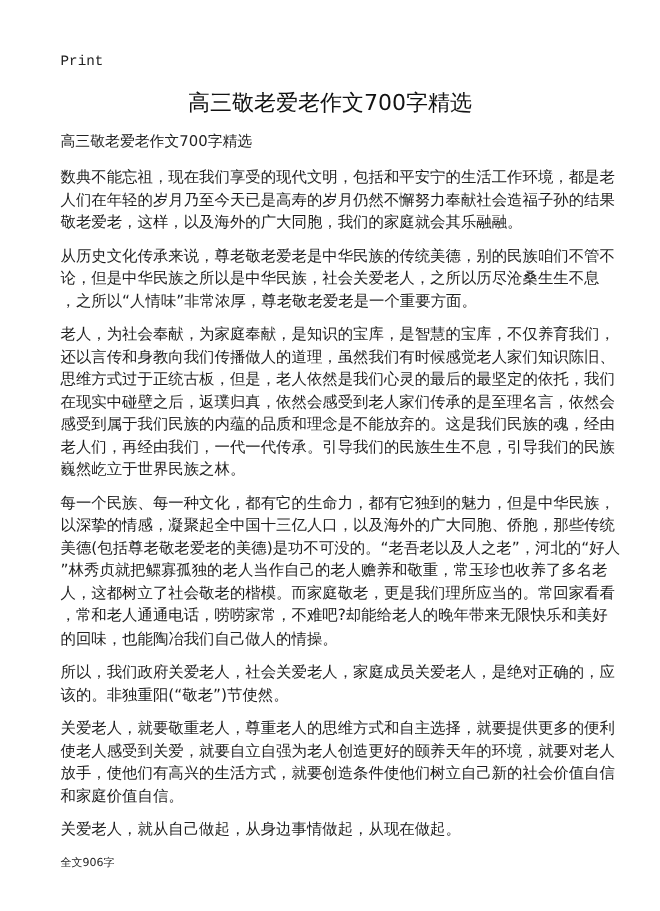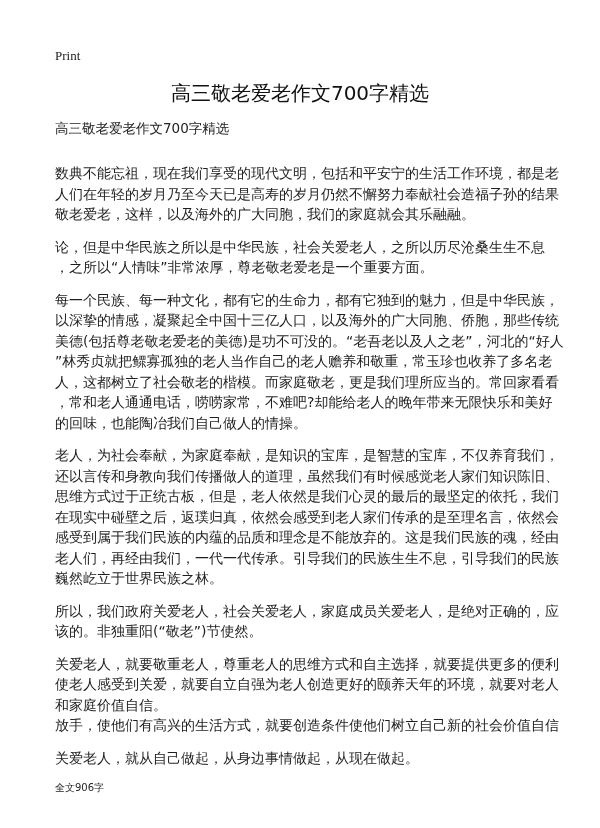--- a/index.html
+++ b/index.html
@@ -11,21 +11,21 @@
       width: 600px;
       height: 828px;
       overflow: hidden;
       position: relative;
       color: #1a1a1a;
     }
     .print-label {
       position: absolute;
       left: 55px;
       top: 48px;
-      font-family: Liberation Serif, serif;
+      font-family: Liberation Mono, monospace;
       font-size: 13px;
       color: #222;
     }
     .title {
       position: absolute;
       left: 0;
       width: 600px;
       top: 80px;
       text-align: center;
       font-family: "DejaVu Sans", sans-serif;
@@ -45,21 +45,21 @@
       position: absolute;
       left: 55px;
       top: 151px;
       width: 465px;
       font-family: "DejaVu Sans", sans-serif;
       font-size: 14px;
       line-height: 20.5px;
       color: #1e1e1e;
     }
     .para {
-      margin: 12px 0 10px 0;
+      margin: 0 0 10px 0;
       text-align: justify;
       word-break: break-all;
     }
     .line {
       display: block;
       white-space: nowrap;
     }
     .wordcount {
       font-family: "DejaVu Sans", sans-serif;
       font-size: 10px;
@@ -75,48 +75,49 @@
 
 <div class="subtitle">高三敬老爱老作文700字精选</div>
 
 <div class="body">
   <p class="para">
     <span class="line">数典不能忘祖，现在我们享受的现代文明，包括和平安宁的生活工作环境，都是老</span>
     <span class="line">人们在年轻的岁月乃至今天已是高寿的岁月仍然不懈努力奉献社会造福子孙的结果</span>
     <span class="line">敬老爱老，这样，以及海外的广大同胞，我们的家庭就会其乐融融。</span>
   </p>
   <p class="para">
+    <span class="line">从历史文化传承来说，尊老敬老爱老是中华民族的传统美德，别的民族咱们不管不</span>
     <span class="line">论，但是中华民族之所以是中华民族，社会关爱老人，之所以历尽沧桑生生不息</span>
     <span class="line">，之所以“人情味”非常浓厚，尊老敬老爱老是一个重要方面。</span>
+  </p>
+  <p class="para">
+    <span class="line">老人，为社会奉献，为家庭奉献，是知识的宝库，是智慧的宝库，不仅养育我们，</span>
+    <span class="line">还以言传和身教向我们传播做人的道理，虽然我们有时候感觉老人家们知识陈旧、</span>
+    <span class="line">思维方式过于正统古板，但是，老人依然是我们心灵的最后的最坚定的依托，我们</span>
+    <span class="line">在现实中碰壁之后，返璞归真，依然会感受到老人家们传承的是至理名言，依然会</span>
+    <span class="line">感受到属于我们民族的内蕴的品质和理念是不能放弃的。这是我们民族的魂，经由</span>
+    <span class="line">老人们，再经由我们，一代一代传承。引导我们的民族生生不息，引导我们的民族</span>
+    <span class="line">巍然屹立于世界民族之林。</span>
   </p>
   <p class="para">
     <span class="line">每一个民族、每一种文化，都有它的生命力，都有它独到的魅力，但是中华民族，</span>
     <span class="line">以深挚的情感，凝聚起全中国十三亿人口，以及海外的广大同胞、侨胞，那些传统</span>
     <span class="line">美德(包括尊老敬老爱老的美德)是功不可没的。“老吾老以及人之老”，河北的“好人</span>
     <span class="line">”林秀贞就把鳏寡孤独的老人当作自己的老人赡养和敬重，常玉珍也收养了多名老</span>
     <span class="line">人，这都树立了社会敬老的楷模。而家庭敬老，更是我们理所应当的。常回家看看</span>
     <span class="line">，常和老人通通电话，唠唠家常，不难吧?却能给老人的晚年带来无限快乐和美好</span>
     <span class="line">的回味，也能陶冶我们自己做人的情操。</span>
   </p>
   <p class="para">
-    <span class="line">老人，为社会奉献，为家庭奉献，是知识的宝库，是智慧的宝库，不仅养育我们，</span>
-    <span class="line">还以言传和身教向我们传播做人的道理，虽然我们有时候感觉老人家们知识陈旧、</span>
-    <span class="line">思维方式过于正统古板，但是，老人依然是我们心灵的最后的最坚定的依托，我们</span>
-    <span class="line">在现实中碰壁之后，返璞归真，依然会感受到老人家们传承的是至理名言，依然会</span>
-    <span class="line">感受到属于我们民族的内蕴的品质和理念是不能放弃的。这是我们民族的魂，经由</span>
-    <span class="line">老人们，再经由我们，一代一代传承。引导我们的民族生生不息，引导我们的民族</span>
-    <span class="line">巍然屹立于世界民族之林。</span>
-  </p>
-  <p class="para">
     <span class="line">所以，我们政府关爱老人，社会关爱老人，家庭成员关爱老人，是绝对正确的，应</span>
     <span class="line">该的。非独重阳(“敬老”)节使然。</span>
   </p>
   <p class="para">
     <span class="line">关爱老人，就要敬重老人，尊重老人的思维方式和自主选择，就要提供更多的便利</span>
     <span class="line">使老人感受到关爱，就要自立自强为老人创造更好的颐养天年的环境，就要对老人</span>
+    <span class="line">放手，使他们有高兴的生活方式，就要创造条件使他们树立自己新的社会价值自信</span>
     <span class="line">和家庭价值自信。</span>
-    <span class="line">放手，使他们有高兴的生活方式，就要创造条件使他们树立自己新的社会价值自信</span>
   </p>
   <p class="para">
     <span class="line">关爱老人，就从自己做起，从身边事情做起，从现在做起。</span>
   </p>
   <p class="para wordcount">全文906字</p>
 </div>
 
 </body></html>

